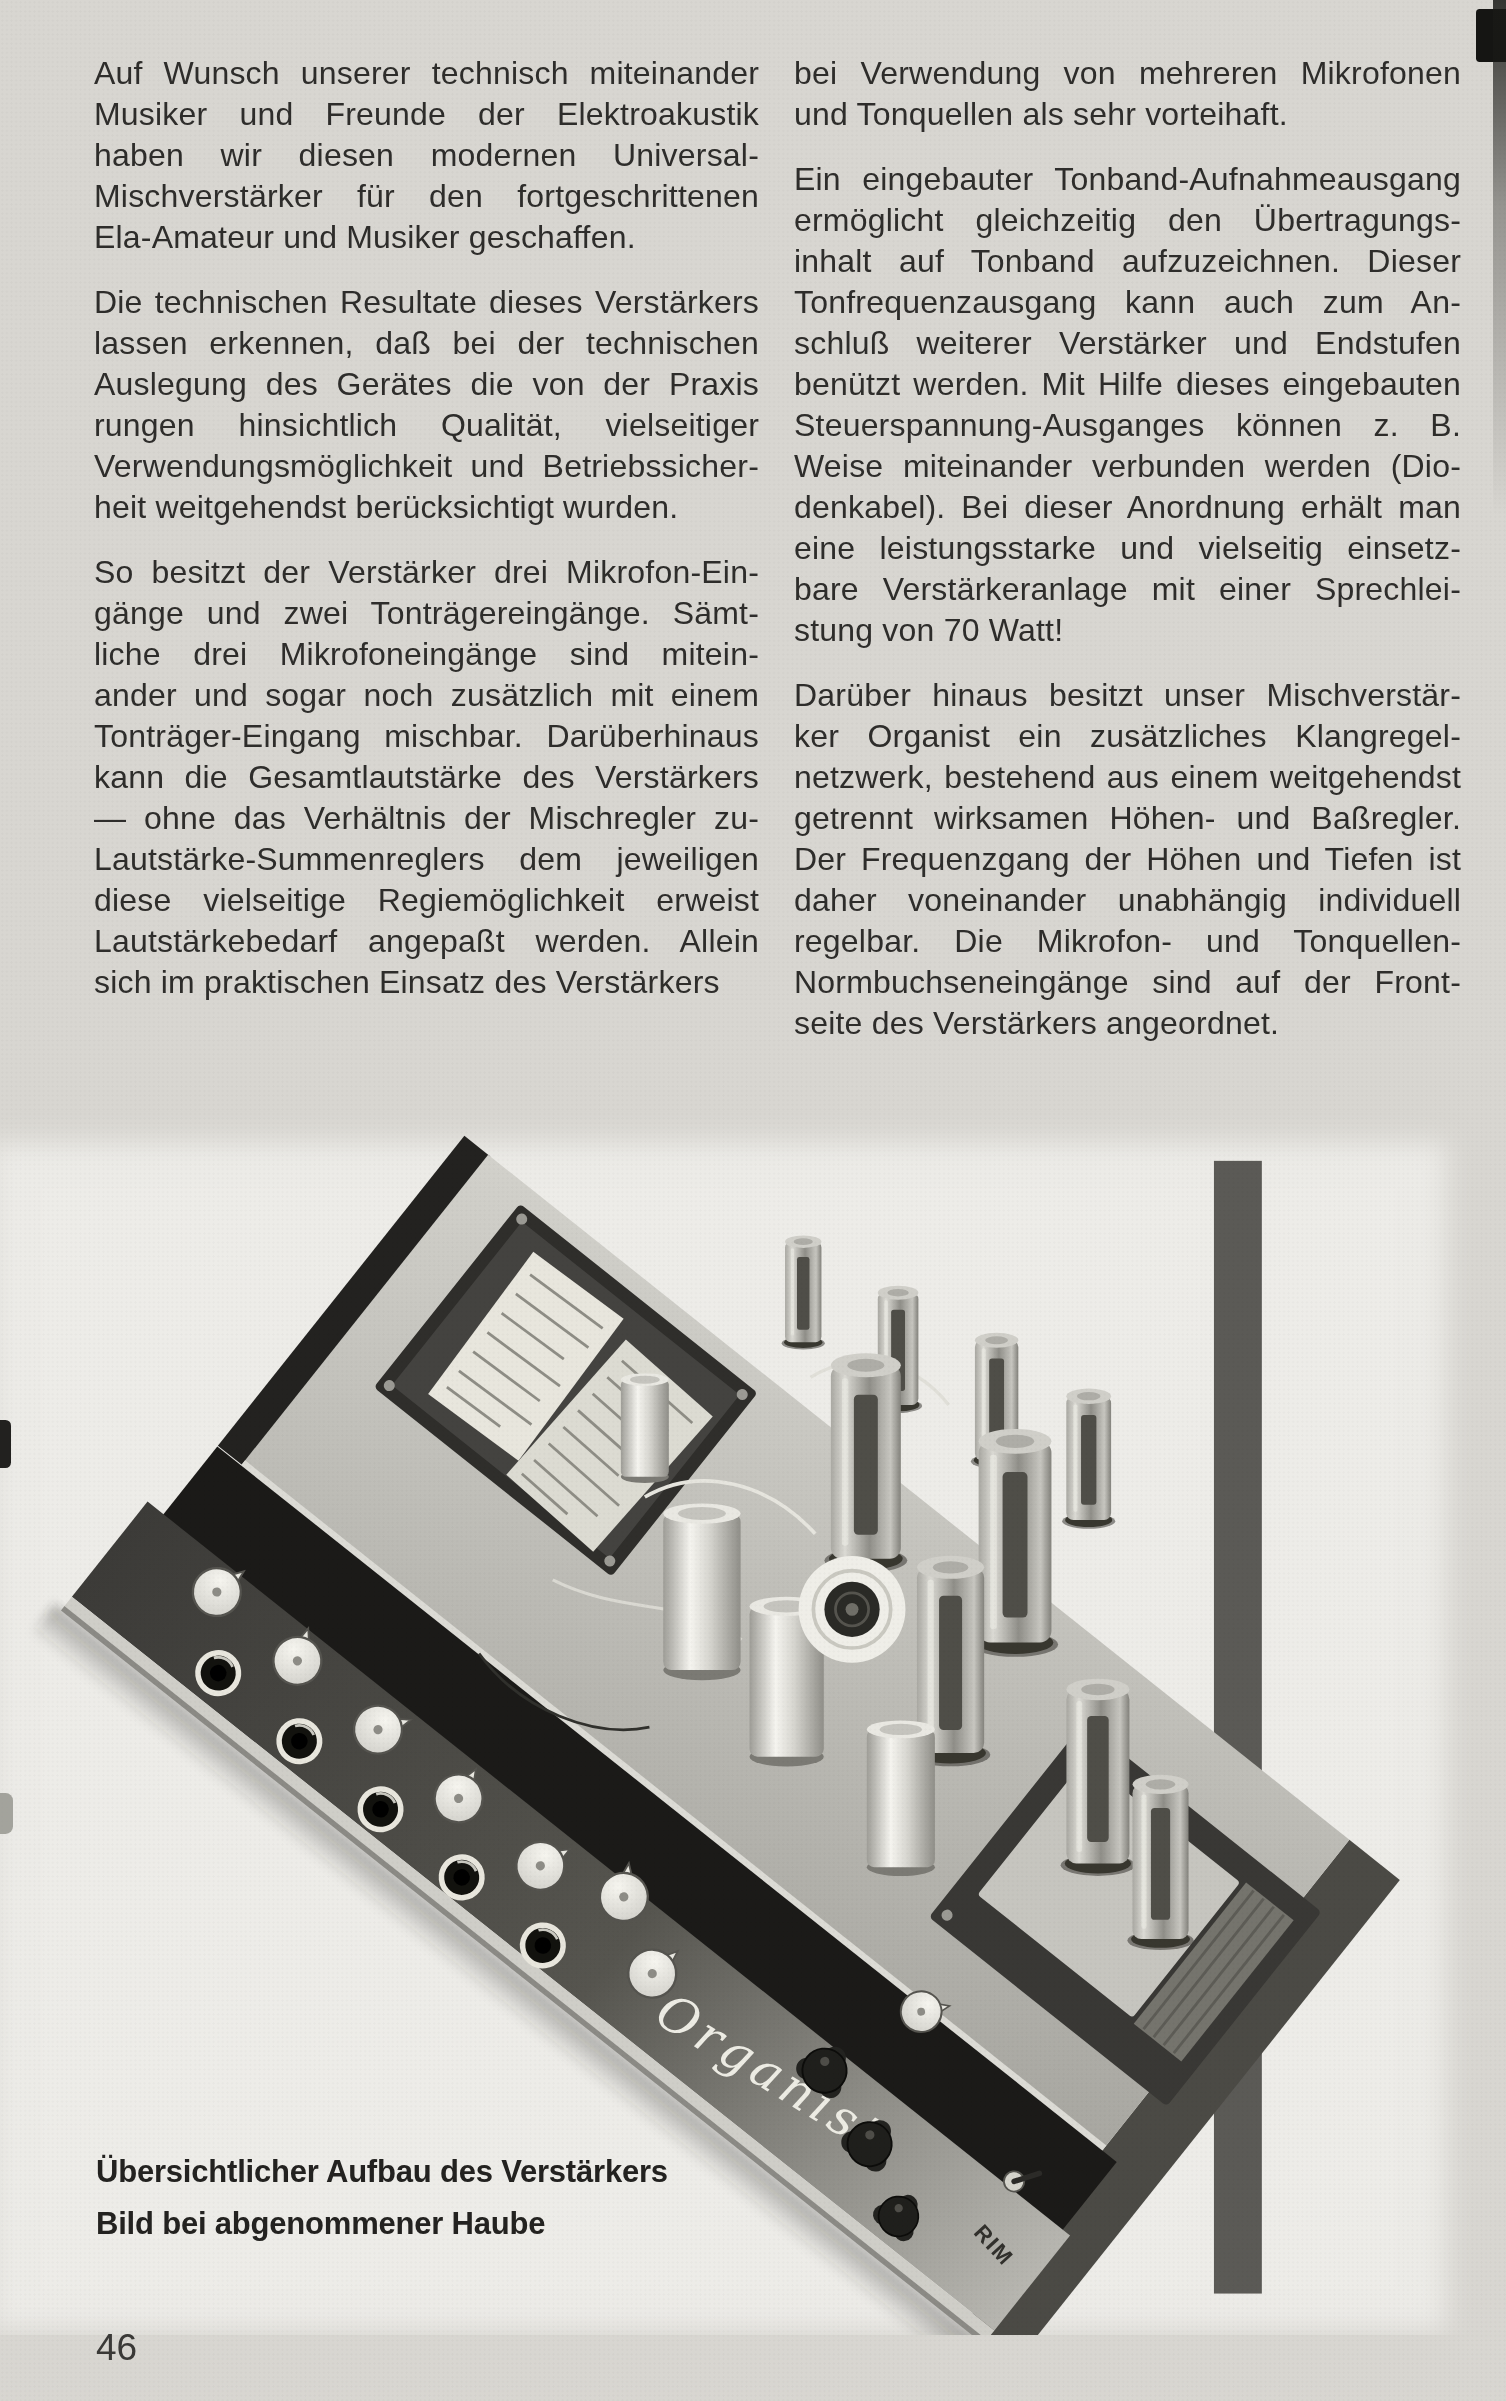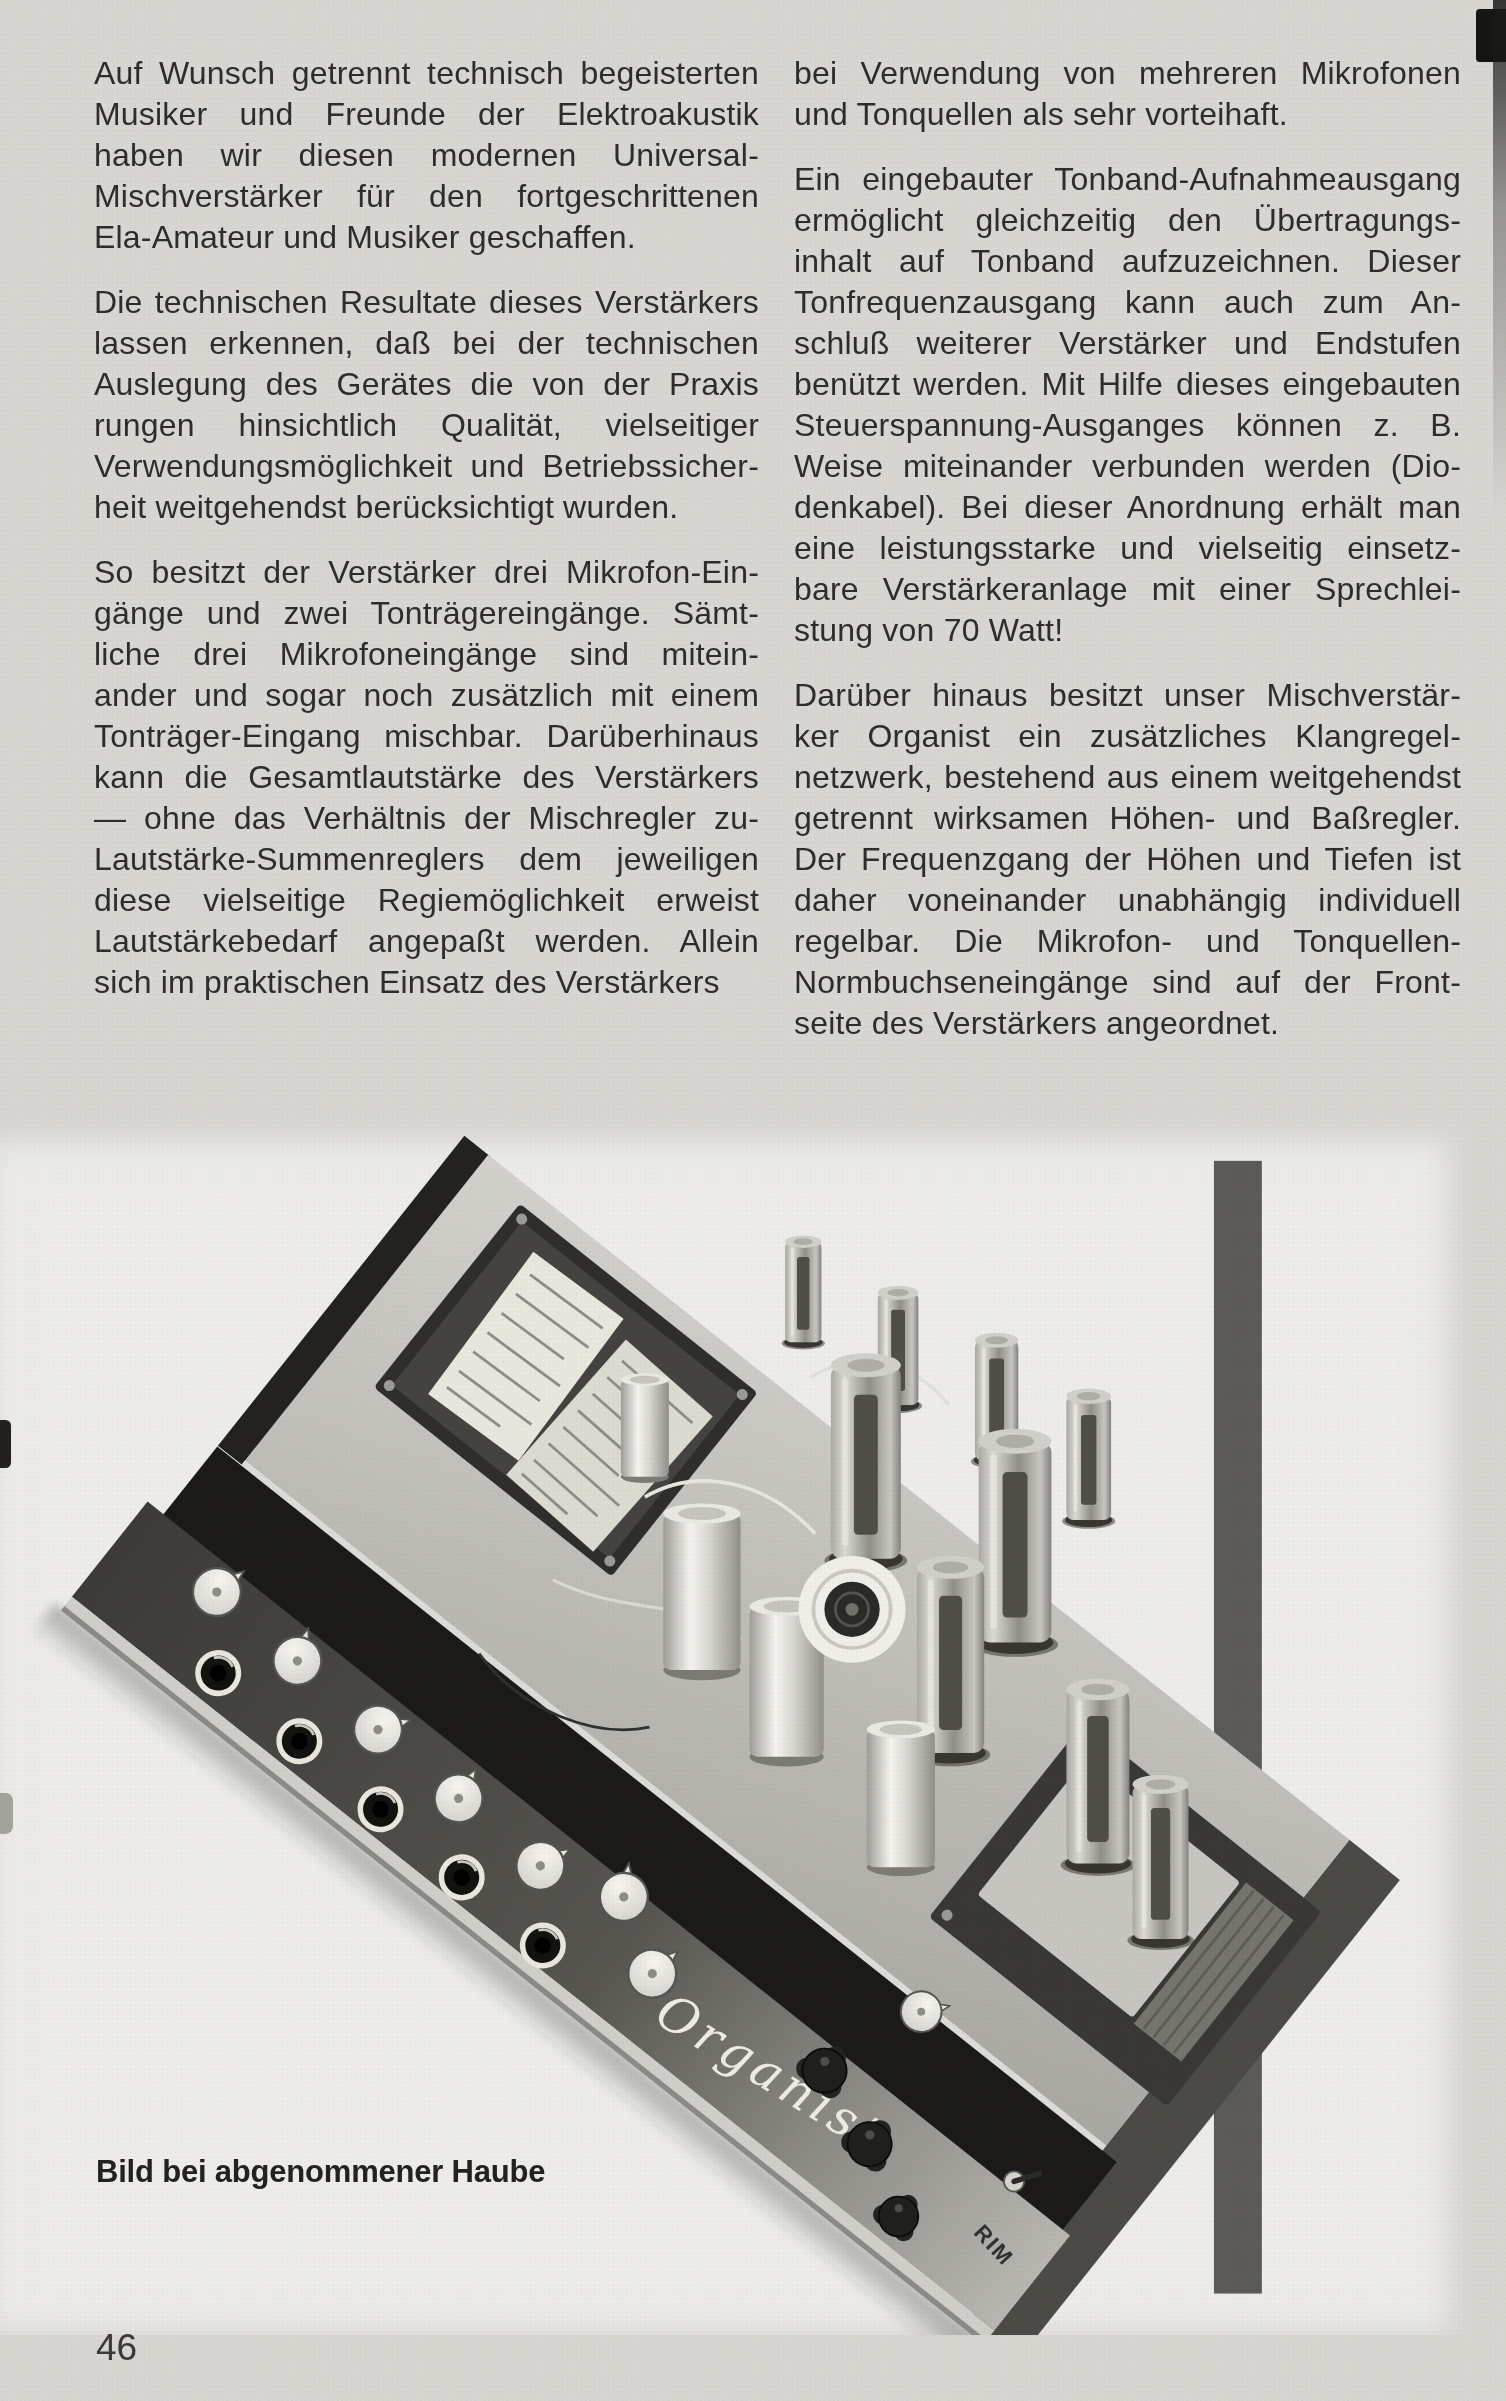--- a/index.html
+++ b/index.html
@@ -30,21 +30,21 @@
   .left-mark{position:absolute;left:0;top:1420px;width:11px;height:48px;background:#22211f;border-radius:0 5.5px 5.5px 0;z-index:6;}
   .left-blob{position:absolute;left:0;top:1793px;width:13px;height:41px;background:#97968f;border-radius:0 7.4px 7.4px 0;opacity:.85;z-index:6;}
 </style>
 </head>
 <body>
 
 <div class="page">
 
   <div class="col col-left">
       <div class="para">
-        <div class="line">Auf Wunsch getrennt technisch begeisterten</div>
+        <div class="line">Auf Wunsch unserer technisch miteinander</div>
         <div class="line">Musiker und Freunde der Elektroakustik</div>
         <div class="line">haben wir diesen modernen Universal-</div>
         <div class="line">Mischverstärker für den fortgeschrittenen</div>
         <div class="line para-last">Ela-Amateur und Musiker geschaffen.</div>
       </div>
       <div class="para">
         <div class="line">Die technischen Resultate dieses Verstärkers</div>
         <div class="line">lassen erkennen, daß bei der technischen</div>
         <div class="line">Auslegung des Gerätes die von der Praxis</div>
         <div class="line">rungen hinsichtlich Qualität, vielseitiger</div>
@@ -299,20 +299,21 @@
           <circle r="42" fill="none" stroke="#c9c8c0" stroke-width="4"></circle>
           <circle r="30" fill="#2a2a26"></circle>
           <circle r="18" fill="none" stroke="#55544e" stroke-width="3"></circle>
           <circle r="7" fill="#706f68"></circle>
         </g>
       </g>
     </svg>
   </figure>
 
   <div class="caption">
+      <div>Übersichtlicher Aufbau des Verstärkers</div>
       <div>Bild bei abgenommener Haube</div>
     </div>
 
   <div class="pageno">46</div>
 
   <div class="corner-block"></div>
   <div class="edge-shadow"></div>
   <div class="left-mark"></div>
   <div class="left-blob"></div>
 

